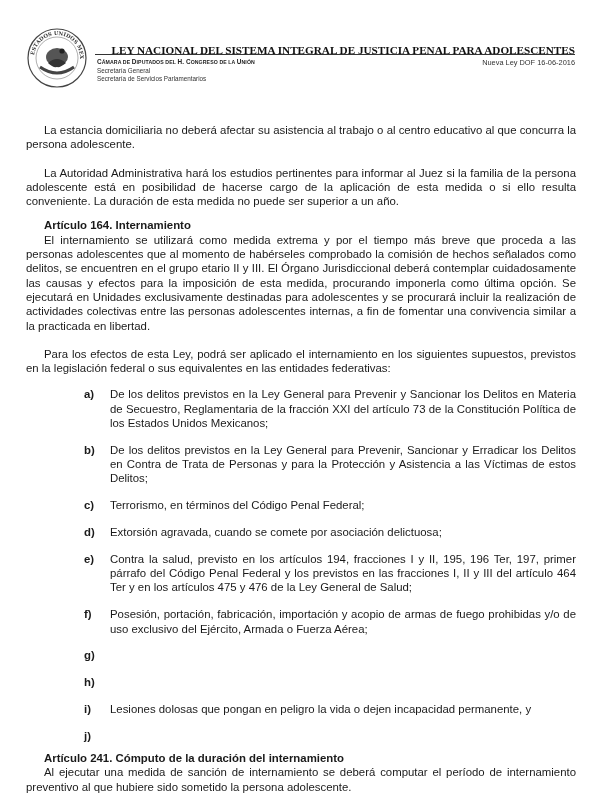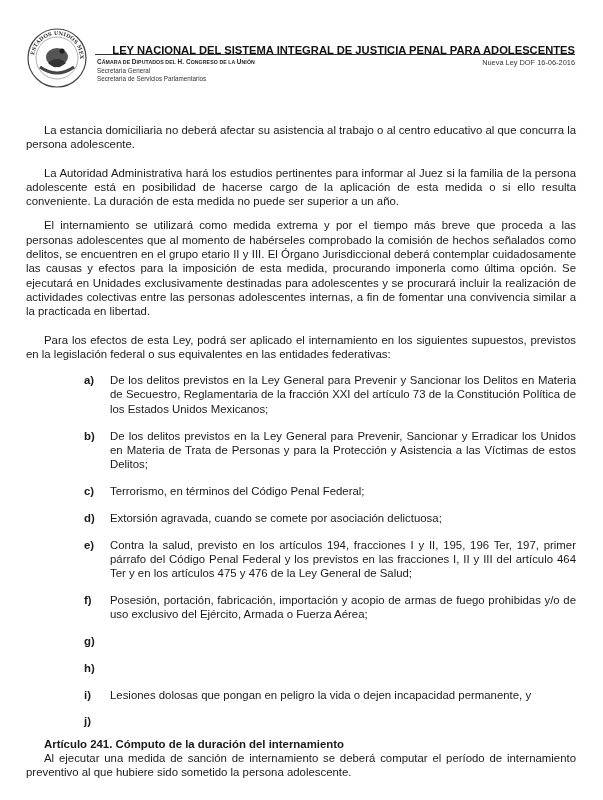--- a/index.html
+++ b/index.html
@@ -39,52 +39,53 @@
     <text font-size="5.2" font-family="DejaVu Serif, serif" fill="#333" font-weight="bold">
       <textPath href="#arc" startOffset="4%">ESTADOS UNIDOS MEXICANOS</textPath>
     </text>
     <ellipse cx="31" cy="30" rx="11" ry="9" fill="#555"></ellipse>
     <path d="M22,36 Q31,28 40,36 Q34,41 31,40 Q27,41 22,36Z" fill="#333"></path>
     <path d="M14,40 Q31,52 48,40" fill="none" stroke="#444" stroke-width="3"></path>
     <circle cx="36" cy="24" r="2.6" fill="#222"></circle>
   </svg>
 
   <div class="header-title-wrap">
-    <span style="font-weight:bold;font-size:11.2px;color:#111;">LEY NACIONAL DEL SISTEMA INTEGRAL DE JUSTICIA PENAL PARA ADOLESCENTES</span>
+    <span style="font-weight:bold;font-size:11.2px;color:#111;font-family:Liberation Serif, serif;">LEY NACIONAL DEL SISTEMA INTEGRAL DE JUSTICIA PENAL PARA ADOLESCENTES</span>
   </div>
   <div class="rule"></div>
 
   <div class="camara">
     <span>C</span><span class="sc">ÁMARA DE </span><span>D</span><span class="sc">IPUTADOS DEL </span><span>H. C</span><span class="sc">ONGRESO DE LA </span><span>U</span><span class="sc">NIÓN</span>
   </div>
   <div class="sec1">Secretaría General</div>
   <div class="sec2">Secretaría de Servicios Parlamentarios</div>
   <div class="dof">Nueva Ley DOF 16-06-2016</div>
 </div>
 
 <div class="body">
   <div class="gap"></div>
   <p class="p indent">La estancia domiciliaria no deberá afectar su asistencia al trabajo o al centro educativo al que concurra la persona adolescente.</p>
   <div class="gap"></div>
   <p class="p indent">La Autoridad Administrativa hará los estudios pertinentes para informar al Juez si la familia de la persona adolescente está en posibilidad de hacerse cargo de la aplicación de esta medida o si ello resulta conveniente. La duración de esta medida no puede ser superior a un año.</p>
   <div class="gap" style="height:10px"></div>
 
+  <p class="art-title">Artículo 164. Internamiento</p>
   <p class="p indent">El internamiento se utilizará como medida extrema y por el tiempo más breve que proceda a las personas adolescentes que al momento de habérseles comprobado la comisión de hechos señalados como delitos, se encuentren en el grupo etario II y III. El Órgano Jurisdiccional deberá contemplar cuidadosamente las causas y efectos para la imposición de esta medida, procurando imponerla como última opción. Se ejecutará en Unidades exclusivamente destinadas para adolescentes y se procurará incluir la realización de actividades colectivas entre las personas adolescentes internas, a fin de fomentar una convivencia similar a la practicada en libertad.</p>
   <div class="gap"></div>
   <p class="p indent">Para los efectos de esta Ley, podrá ser aplicado el internamiento en los siguientes supuestos, previstos en la legislación federal o sus equivalentes en las entidades federativas:</p>
   <div class="gap" style="height:12px"></div>
 
   <div class="list">
     <div class="li">
         <span class="lbl">a)</span>
         <span class="txt">De los delitos previstos en la Ley General para Prevenir y Sancionar los Delitos en Materia de Secuestro, Reglamentaria de la fracción XXI del artículo 73 de la Constitución Política de los Estados Unidos Mexicanos;</span>
       </div>
     <div class="li">
         <span class="lbl">b)</span>
-        <span class="txt">De los delitos previstos en la Ley General para Prevenir, Sancionar y Erradicar los Unidos en Materia de Trata de Personas y para la Protección y Asistencia a las Víctimas de estos Delitos;</span>
+        <span class="txt">De los delitos previstos en la Ley General para Prevenir, Sancionar y Erradicar los Delitos en Contra de Trata de Personas y para la Protección y Asistencia a las Víctimas de estos Delitos;</span>
       </div>
     <div class="li">
         <span class="lbl">c)</span>
         <span class="txt">Terrorismo, en términos del Código Penal Federal;</span>
       </div>
     <div class="li">
         <span class="lbl">d)</span>
         <span class="txt">Extorsión agravada, cuando se comete por asociación delictuosa;</span>
       </div>
     <div class="li">

